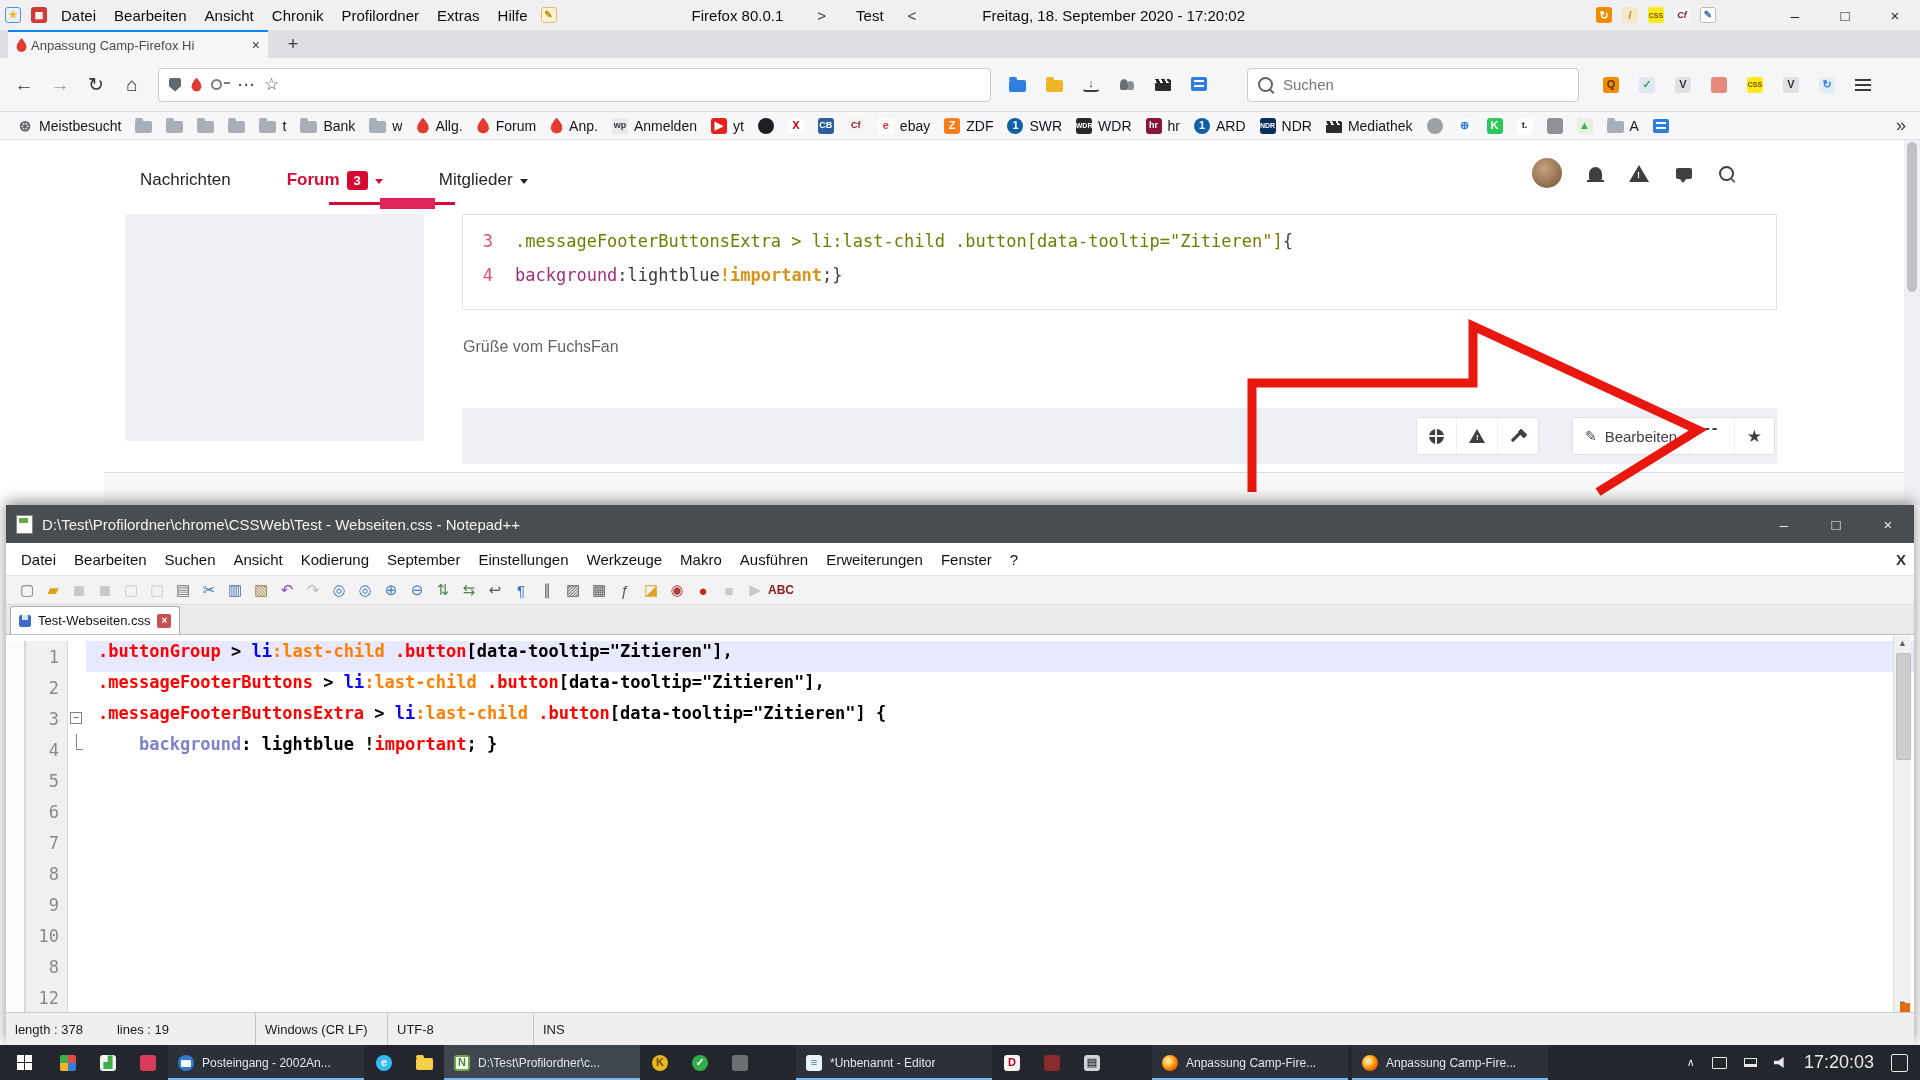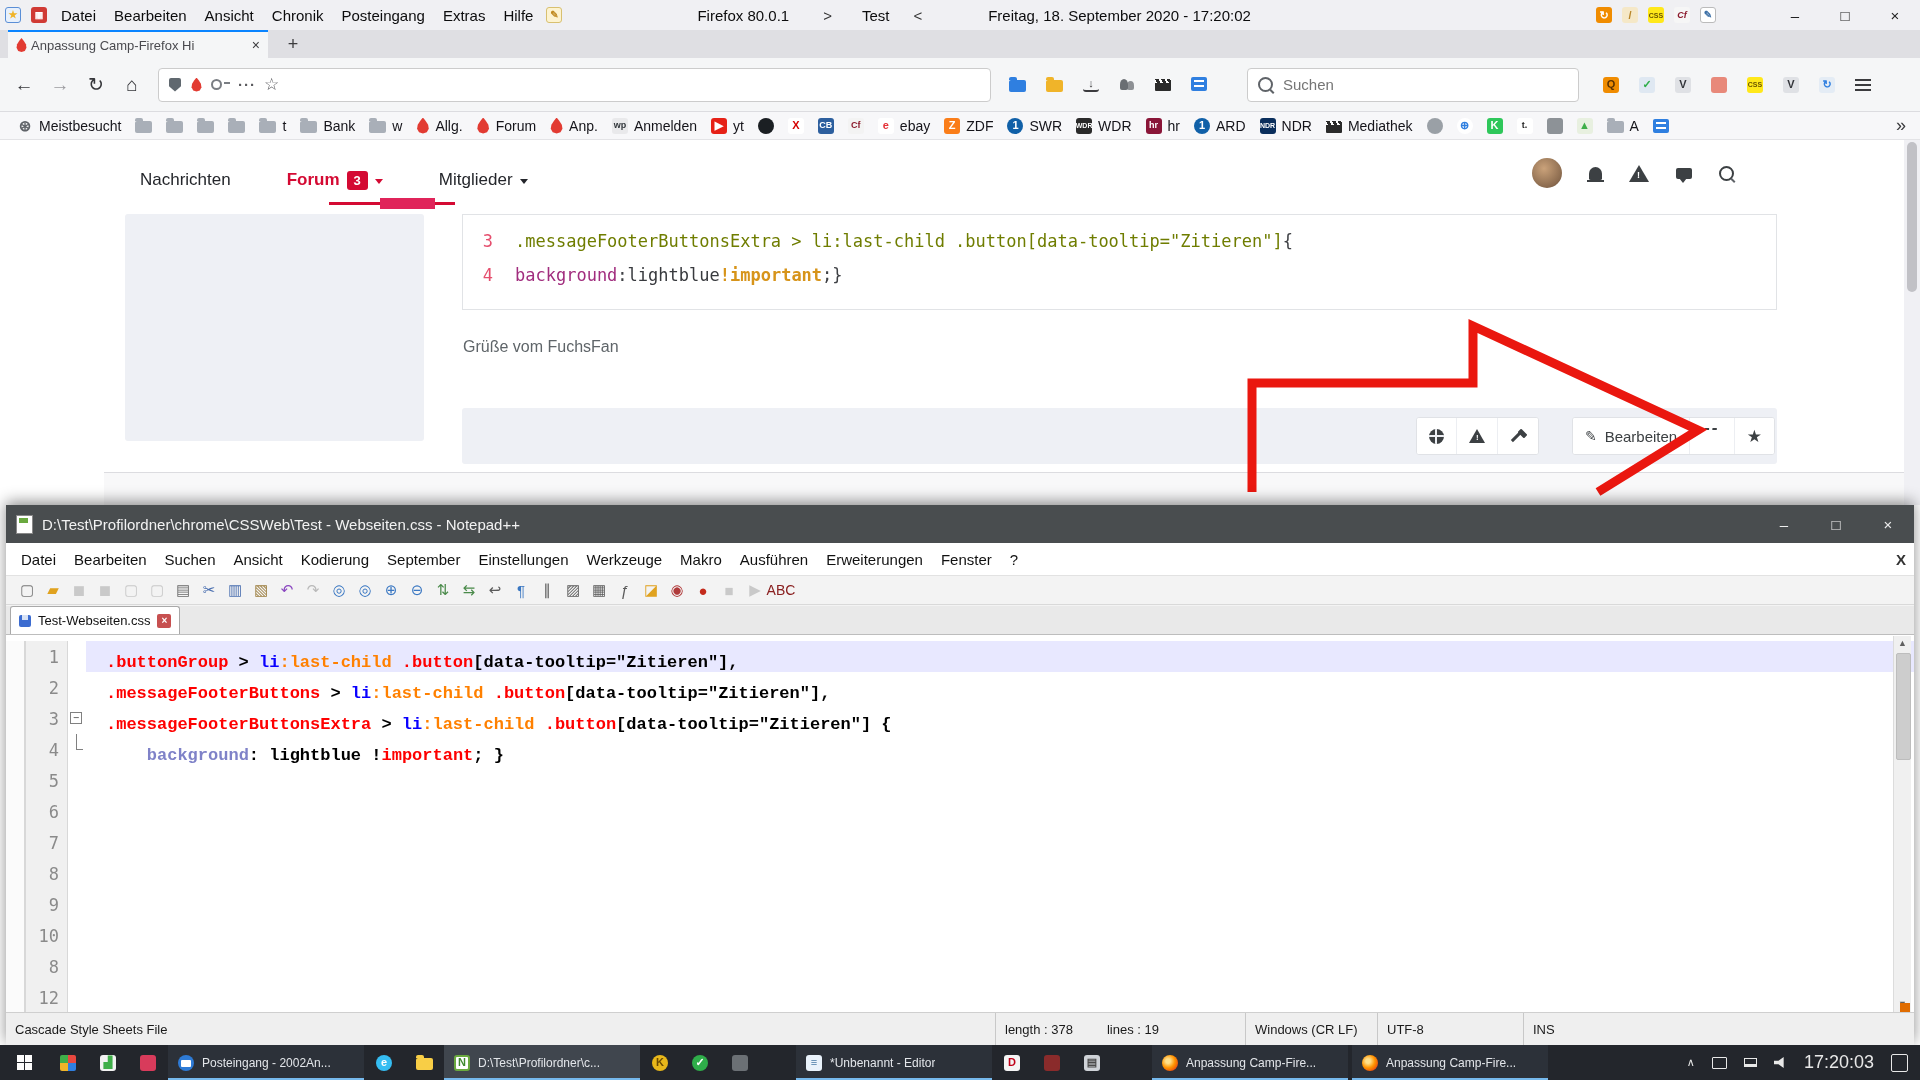--- a/index.html
+++ b/index.html
@@ -114,37 +114,37 @@
   .npp-doc-ic{width:15px;height:17px;background:#fff;border:1px solid #888;position:relative;margin-right:9px;flex:none;}
   .npp-doc-ic::after{content:"";position:absolute;left:2px;top:2px;width:9px;height:5px;background:#6aa93f;}
   .nwc{width:52px;height:38px;display:flex;align-items:center;justify-content:center;color:#eee;font-size:15px;}
   .npp-menubar{position:absolute;left:0;top:38px;right:0;height:32px;background:#fff;display:flex;align-items:center;
       font-size:15px;color:#111;padding-left:6px;box-sizing:border-box;}
   .npp-menubar .mi{padding:0 9px;}
   .npp-menu-x{position:absolute;right:8px;font-weight:700;color:#333;}
   .npp-toolbar{position:absolute;left:0;top:70px;right:0;height:30px;background:#f3f3f3;border-top:1px solid #e2e2e2;
       border-bottom:1px solid #d9d9d9;display:flex;align-items:center;padding-left:8px;box-sizing:border-box;}
   .tbi{width:26px;height:24px;display:flex;align-items:center;justify-content:center;font-size:15px;flex:none;}
-  .tbi.small{font-size:14px;font-weight:400;}
+  .tbi.small{font-size:12px;font-weight:700;}
   .npp-tabbar{position:absolute;left:0;top:101px;right:0;height:29px;background:#e9e9e9;border-bottom:1px solid #bdbdbd;
       display:flex;align-items:flex-end;padding-left:4px;box-sizing:border-box;}
   .npp-tab{height:27px;background:#fff;border:1px solid #a9a9a9;border-bottom:0;border-radius:3px 3px 0 0;
       display:flex;align-items:center;gap:7px;padding:0 8px;font-size:13px;color:#111;}
   .npp-tab-disk{width:12px;height:12px;background:#3c6cd0;border-radius:2px;position:relative;}
   .npp-tab-disk::after{content:"";position:absolute;left:3px;top:0;width:6px;height:5px;background:#d7e2f5;}
   .npp-tab-x{width:14px;height:14px;background:#c75050;color:#fff;border-radius:2px;display:flex;align-items:center;justify-content:center;
       font-size:10px;font-weight:700;}
   .npp-editor{position:absolute;left:0;top:130px;right:0;height:378px;background:#fff;overflow:hidden;
       font-family:"DejaVu Sans Mono",monospace;font-size:17px;font-weight:600;}
   .nline{display:flex;height:31px;align-items:center;}
   .g-book{width:20px;flex:none;height:100%;background:#fbfbfb;border-right:2px solid #d8d8d8;box-sizing:border-box;}
   .g-num{width:42px;flex:none;text-align:right;color:#8a8a8a;font-weight:400;padding-right:8px;box-sizing:border-box;
       background:#f0f0f0;height:100%;display:flex;align-items:center;justify-content:flex-end;border-right:1px solid #d8d8d8;}
   .g-fold{width:18px;flex:none;height:100%;position:relative;background:#fff;}
-  .g-text{flex:1;height:100%;display:flex;align-items:flex-end;padding-left:20px;white-space:pre;font-family:Liberation Mono, monospace;}
+  .g-text{flex:1;height:100%;display:flex;align-items:flex-start;padding-left:12px;white-space:pre;}
   .nline.cur .g-text{background:#e8e8ff;}
   .foldbox{position:absolute;left:2px;top:9px;width:12px;height:12px;border:1px solid #808080;background:#fff;
       font-size:10px;line-height:10px;text-align:center;color:#505050;box-sizing:border-box;font-weight:400;}
   .foldline{position:absolute;left:8px;top:0;bottom:15px;width:1px;background:#808080;}
   .foldtick{position:absolute;left:8px;top:15px;width:7px;height:1px;background:#808080;}
   .c-red{color:#fe0000;}.c-blue{color:#0a00ff;}.c-org{color:#ff8000;}.c-blk{color:#000;}.c-slate{color:#7f82c8;}
   .npp-vscroll{position:absolute;right:3px;top:131px;width:17px;height:376px;background:#f0f0f0;border-left:1px solid #dcdcdc;}
   .npp-vscroll .up,.npp-vscroll .dn{position:absolute;left:0;right:0;height:15px;color:#606060;font-size:9px;text-align:center;line-height:15px;}
   .npp-vscroll .dn{bottom:0;}
   .npp-vthumb{position:absolute;left:2px;top:17px;width:13px;height:105px;background:#cdcdcd;border:1px solid #bdbdbd;border-radius:2px;}
@@ -177,21 +177,21 @@
 <div class="screen">
 
   <div class="abs fx-menubar">
     <span class="ic fx-top-ic" style="background:#e8f0fb;border:1px solid #5a8ed6;color:#f0b429;font-size:10px">★</span>
     <span class="ic fx-top-ic" style="background:#d03a34;color:#fff;font-size:9px">▦</span>
     <span id="fx-menus" style="display:flex">
         <span class="mi">Datei</span>
         <span class="mi">Bearbeiten</span>
         <span class="mi">Ansicht</span>
         <span class="mi">Chronik</span>
-        <span class="mi">Posteingang</span>
+        <span class="mi">Profilordner</span>
         <span class="mi">Extras</span>
         <span class="mi">Hilfe</span>
       </span>
     <span class="ic fx-top-ic" style="background:#fdf3d0;border:1px solid #d8c070;color:#c08a20;font-size:10px;margin-left:4px">✎</span>
     <span style="margin-left:130px">Firefox 80.0.1</span>
     <span style="margin-left:34px;color:#333">&gt;</span>
     <span style="margin-left:30px">Test</span>
     <span style="margin-left:24px;color:#333">&lt;</span>
     <span style="margin-left:66px">Freitag, 18. September 2020   -   17:20:02</span>
     <span style="margin-left:auto;display:flex;gap:10px;align-items:center;margin-right:54px">
@@ -608,21 +608,20 @@
           <div class="g-text"></div>
         </div>
       </div>
     <div class="npp-vscroll">
       <span class="up">▲</span>
       <span class="npp-vthumb"></span>
       <span class="dn">▼</span>
     </div>
     <div class="npp-orange-mark"></div>
     <div class="npp-status">
-      <span class="st-sec" style="width:990px">Cascade Style Sheets File</span>
       <span class="st-sec" style="width:250px">
         <span>length : 378</span>
           <span>lines : 19</span>
       </span>
       <span class="st-sec" style="width:132px">Windows (CR LF)</span>
       <span class="st-sec" style="width:146px">UTF-8</span>
       <span class="st-sec" style="width:55px;border-right:0">INS</span>
     </div>
   </div>
 

